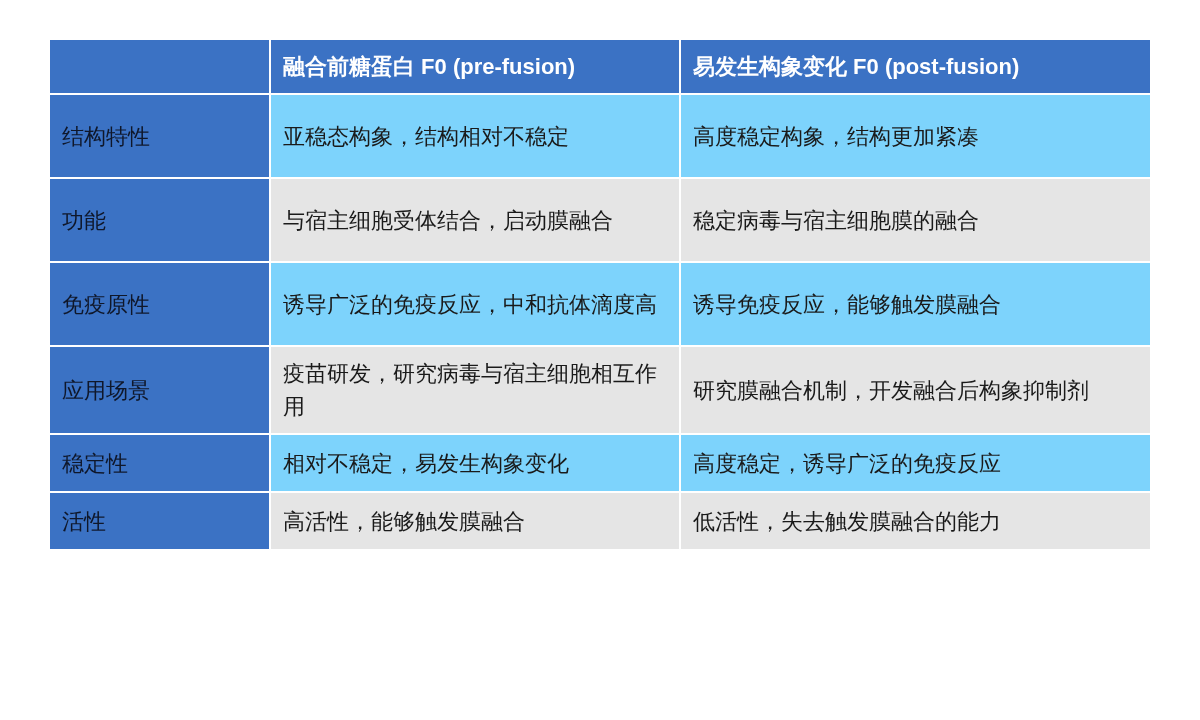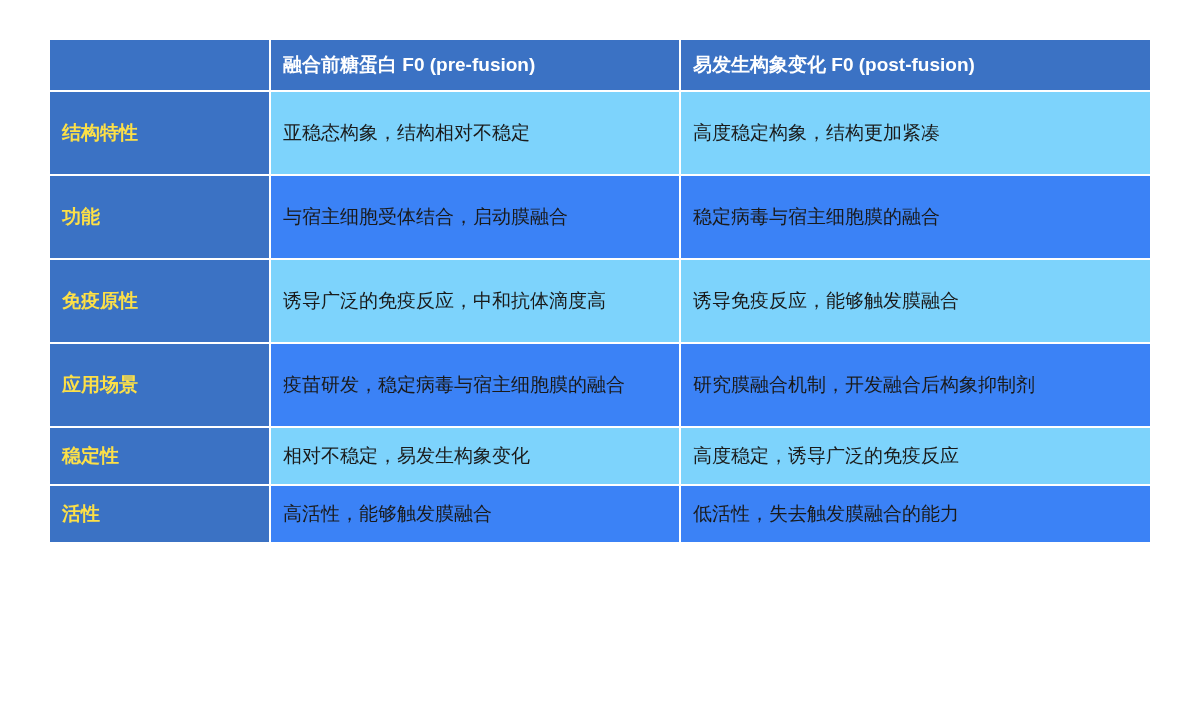--- a/index.html
+++ b/index.html
@@ -25,21 +25,21 @@
     border-collapse: collapse;
     table-layout: fixed;
   }
   table.cmp col.c0 { width: 220px; }
   table.cmp col.c1 { width: 410px; }
   table.cmp col.c2 { width: 470px; }
 
   table.cmp th, table.cmp td {
     vertical-align: middle;
     padding: 10px 12px;
-    font-size: 19px;
+    font-size: 22px;
     line-height: 1.5;
   }
 
   
   tr.header-row th {
     background: #3b72c4;
     color: #ffffff;
     font-weight: bold;
     text-align: left;
     height: 30px;
@@ -48,36 +48,36 @@
     background: #3b72c4;
   }
   
   tr.header-row th.hcol {
     border-left: 2px solid #ffffff;
   }
 
   
   td.rowlabel {
     background: #3b72c4;
-    color: #fde047;
-    font-weight: bold;
+    color: #0f172a;
+    font-weight: normal;
     font-size: 19px;
     border-top: 2px solid #ffffff;
     border-bottom: 0;
     border-right: 2px solid #ffffff;
   }
 
   
   td.data {
     color: #1a1a1a;
     border-top: 2px solid #ffffff;
     border-left: 2px solid #ffffff;
   }
   tr.band-a td.data { background: #7dd3fc; }
-  tr.band-b td.data { background: #3b82f6; }
+  tr.band-b td.data { background: #e5e5e5; }
 
   td.tall { height: 62px; }
   td.short { height: 36px; }
 </style>
 </head>
 <body>
 
 <div id="page">
 
   <table class="cmp">
@@ -104,21 +104,21 @@
         <td class="data tall">与宿主细胞受体结合，启动膜融合</td>
         <td class="data tall">稳定病毒与宿主细胞膜的融合</td>
       </tr>
       <tr class="band-a">
         <td class="rowlabel tall">免疫原性</td>
         <td class="data tall">诱导广泛的免疫反应，中和抗体滴度高</td>
         <td class="data tall">诱导免疫反应，能够触发膜融合</td>
       </tr>
       <tr class="band-b">
         <td class="rowlabel tall">应用场景</td>
-        <td class="data tall">疫苗研发，稳定病毒与宿主细胞膜的融合</td>
+        <td class="data tall">疫苗研发，研究病毒与宿主细胞相互作用</td>
         <td class="data tall">研究膜融合机制，开发融合后构象抑制剂</td>
       </tr>
       <tr class="band-a">
         <td class="rowlabel short">稳定性</td>
         <td class="data short">相对不稳定，易发生构象变化</td>
         <td class="data short">高度稳定，诱导广泛的免疫反应</td>
       </tr>
       <tr class="band-b">
         <td class="rowlabel short">活性</td>
         <td class="data short">高活性，能够触发膜融合</td>

